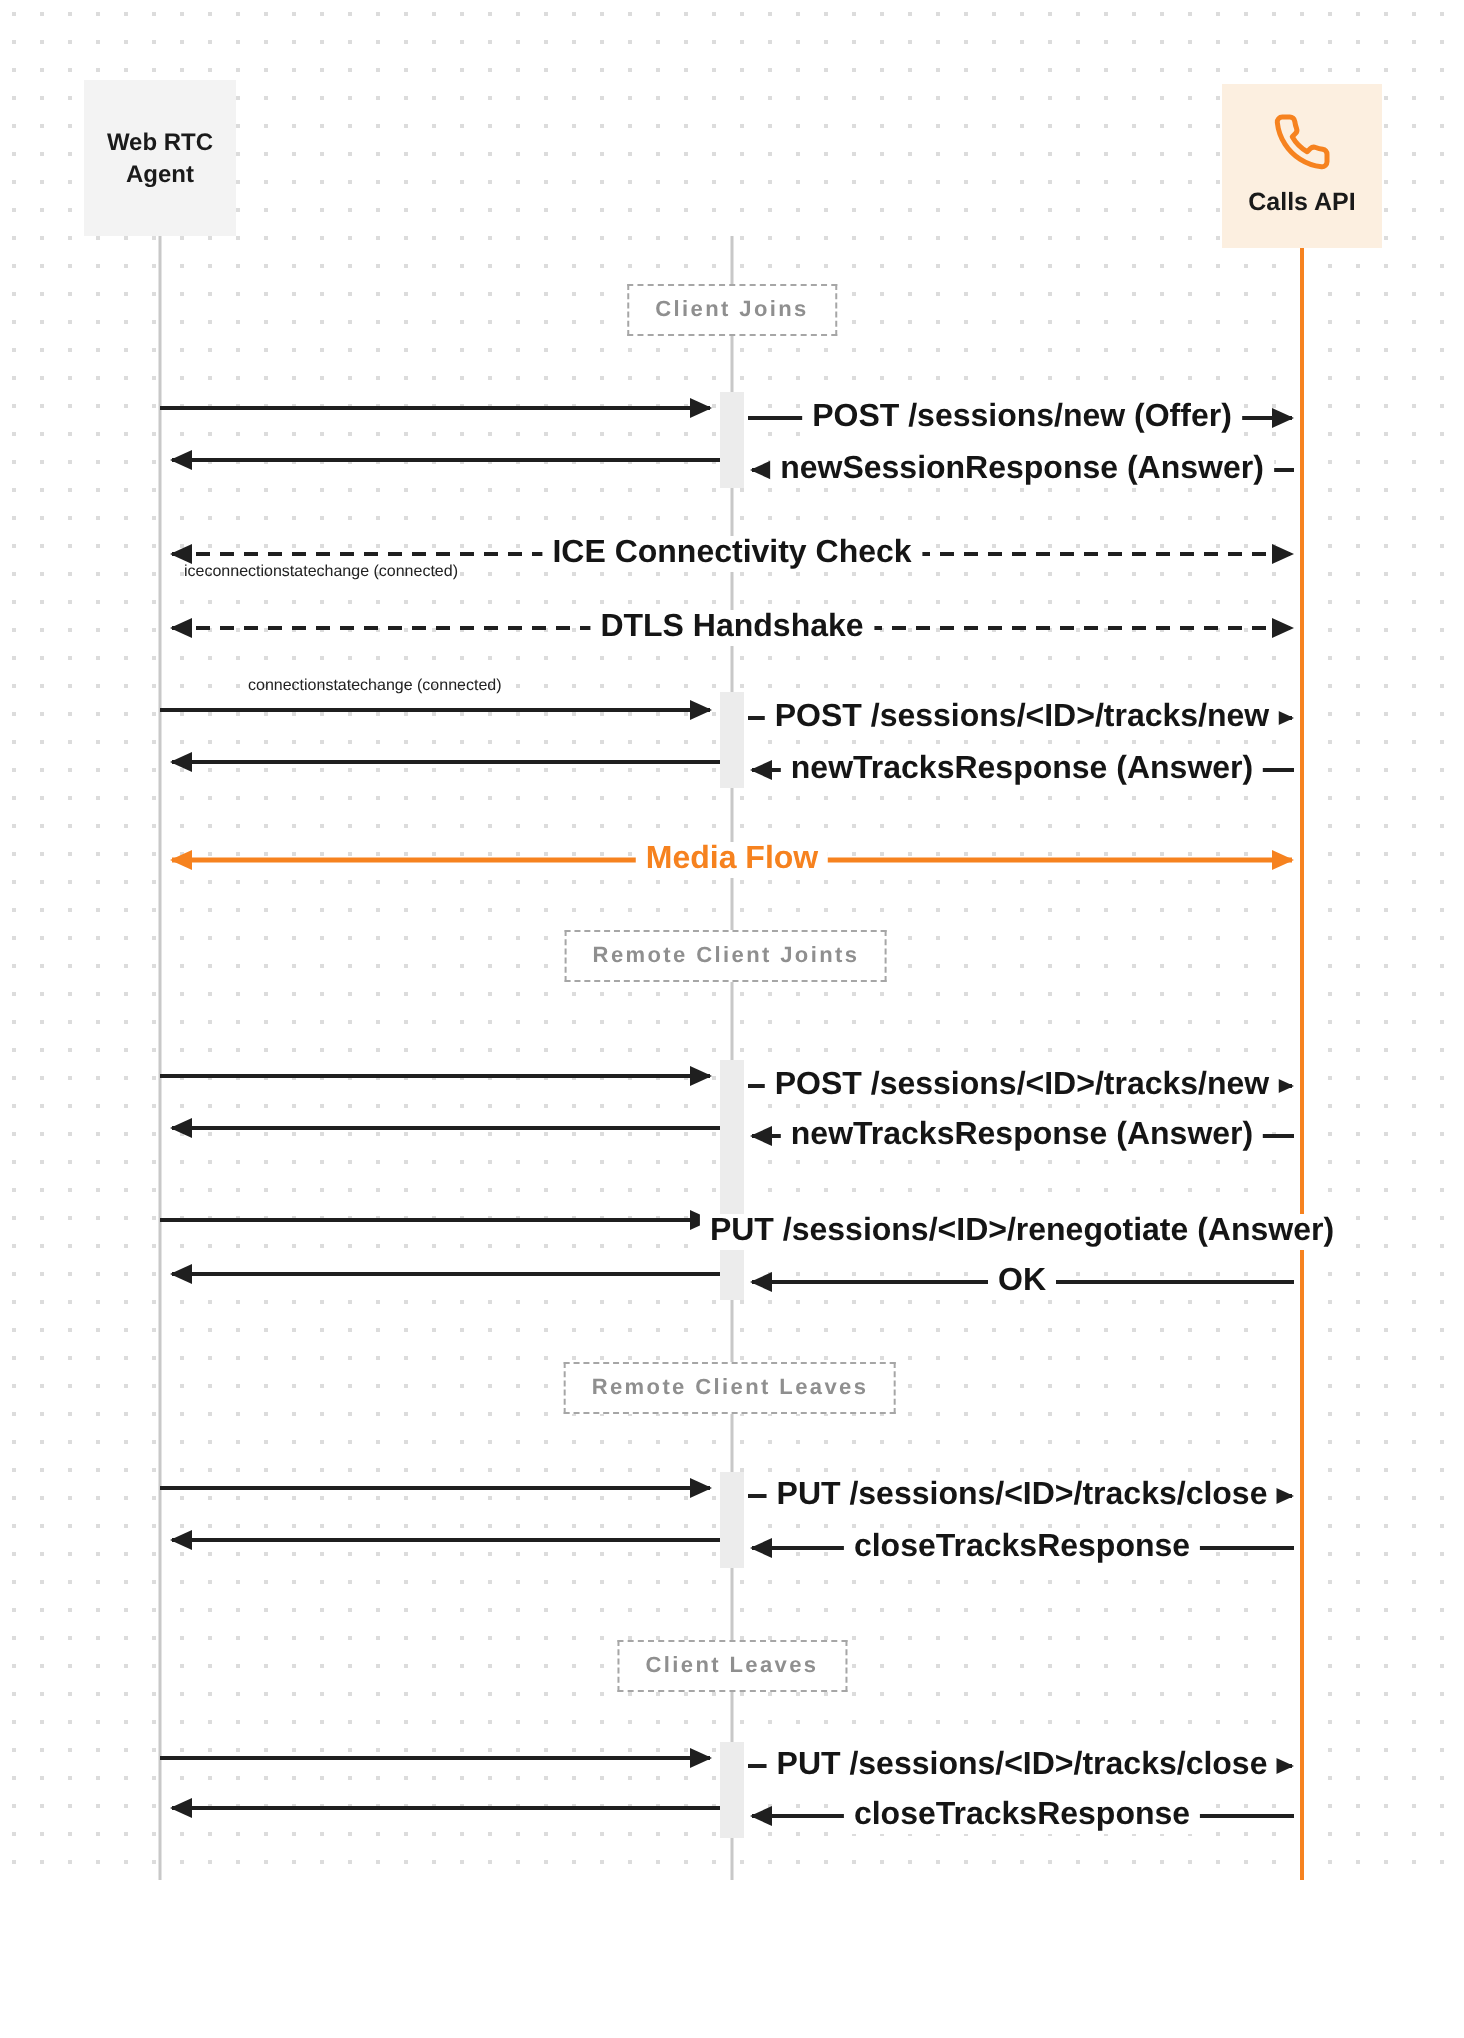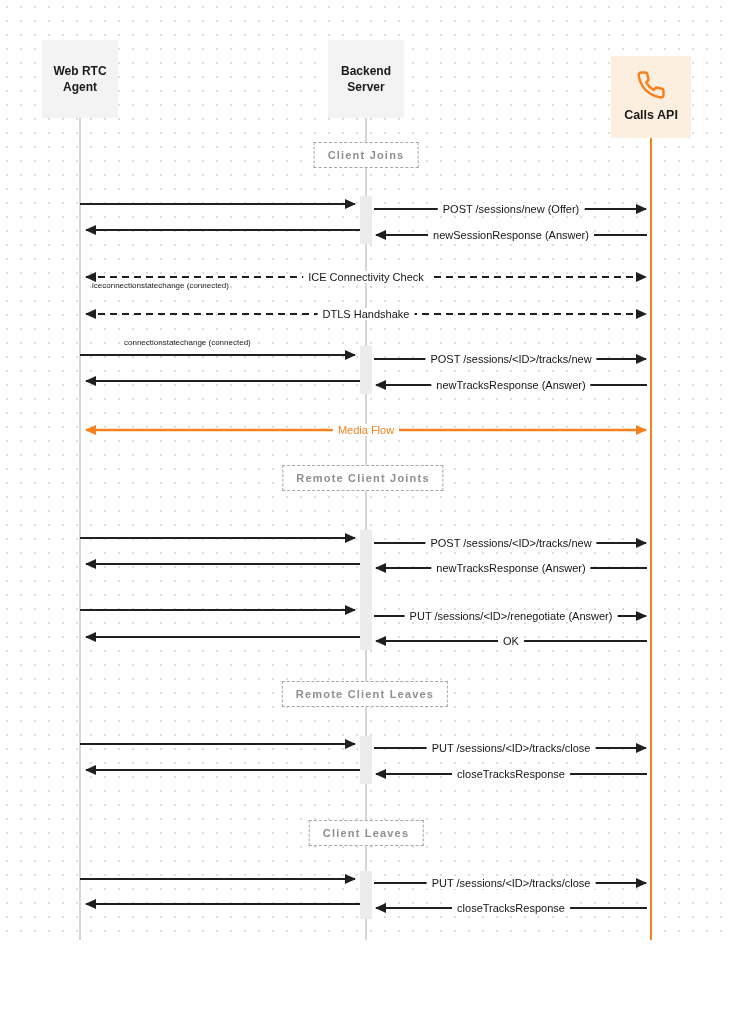--- a/index.html
+++ b/index.html
@@ -27,21 +27,21 @@
     padding:0 4px;font-size:12.5px;
   }
   .phase{
     position:absolute;transform:translateX(-50%);
     border:1.5px dashed #a6a6a6;color:#8f8f8f;background:#fff;
     font-weight:700;font-size:11px;letter-spacing:1.2px;
     padding:6px 13px;white-space:nowrap;
   }
   .msg{
     position:absolute;transform:translate(-50%,-50%);
-    font-weight:400;font-size:11px;color:#151515;background:#fff;
+    font-weight:700;font-size:16px;color:#151515;background:#fff;
     padding:0 5px;white-space:nowrap;
   }
   .msg.orangetext{color:#f6821f;}
   .note{
     position:absolute;font-weight:400;font-size:8px;color:#222;white-space:nowrap;
   }
   .footer{
     position:absolute;left:0;top:972px;width:732px;height:47px;background:#fff;
     display:flex;align-items:center;justify-content:space-between;
     box-sizing:border-box;padding:0 14px;
@@ -106,24 +106,21 @@
 
     <line class="arrow" x1="80" y1="879" x2="355" y2="879" marker-end="url(#ad)"></line>
     <line class="arrow" x1="374" y1="883" x2="646" y2="883" marker-end="url(#ad)"></line>
     <line class="arrow" x1="360" y1="904" x2="86" y2="904" marker-end="url(#ad)"></line>
     <line class="arrow" x1="647" y1="908" x2="376" y2="908" marker-end="url(#ad)"></line>
   </svg>
 
   <div class="actor" style="left:42px;top:40px;">
     <span>Web RTC Agent</span>
   </div>
-  <div class="actor" style="left:328px;top:40px;">
-    <span>Backend Server</span>
-  </div>
-  <div class="actor calls" style="left:611px;top:56px;">
+  <div class="actor calls" style="left:611px;top:42px;">
     <span style="display:block;line-height:0;">
       <svg width="30" height="30" viewBox="0 0 24 24" fill="none" stroke="#f6821f" stroke-width="2" stroke-linecap="round" stroke-linejoin="round">
         <path d="M22 16.92v3a2 2 0 0 1-2.18 2 19.79 19.79 0 0 1-8.63-3.07 19.5 19.5 0 0 1-6-6 19.79 19.79 0 0 1-3.07-8.67A2 2 0 0 1 4.11 2h3a2 2 0 0 1 2 1.72 12.84 12.84 0 0 0 .7 2.81 2 2 0 0 1-.45 2.11L8.09 9.91a16 16 0 0 0 6 6l1.27-1.27a2 2 0 0 1 2.11-.45 12.84 12.84 0 0 0 2.81.7A2 2 0 0 1 22 16.92z"></path>
       </svg>
     </span>
     <span>Calls API</span>
   </div>
 
   <div class="phase" style="left:366px;top:142px;">
     <span>Client Joins</span>

